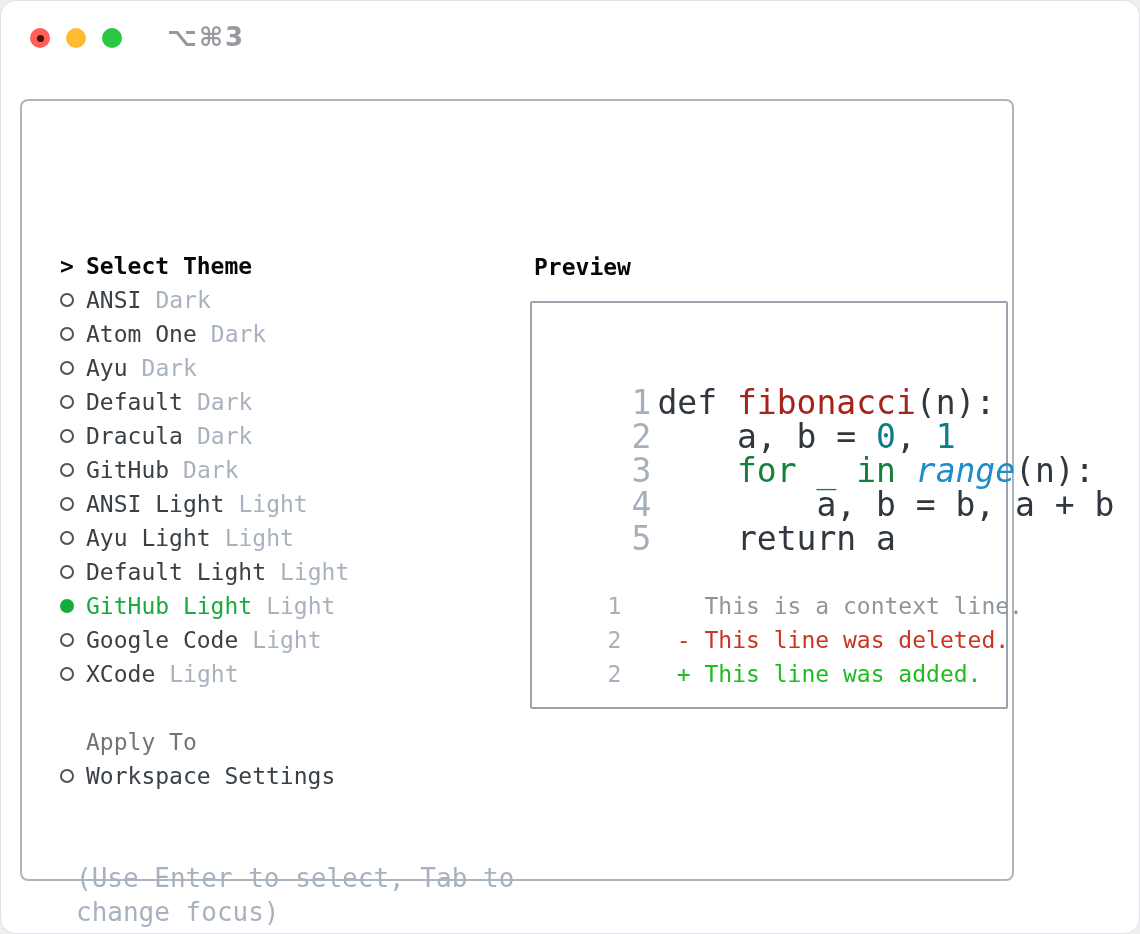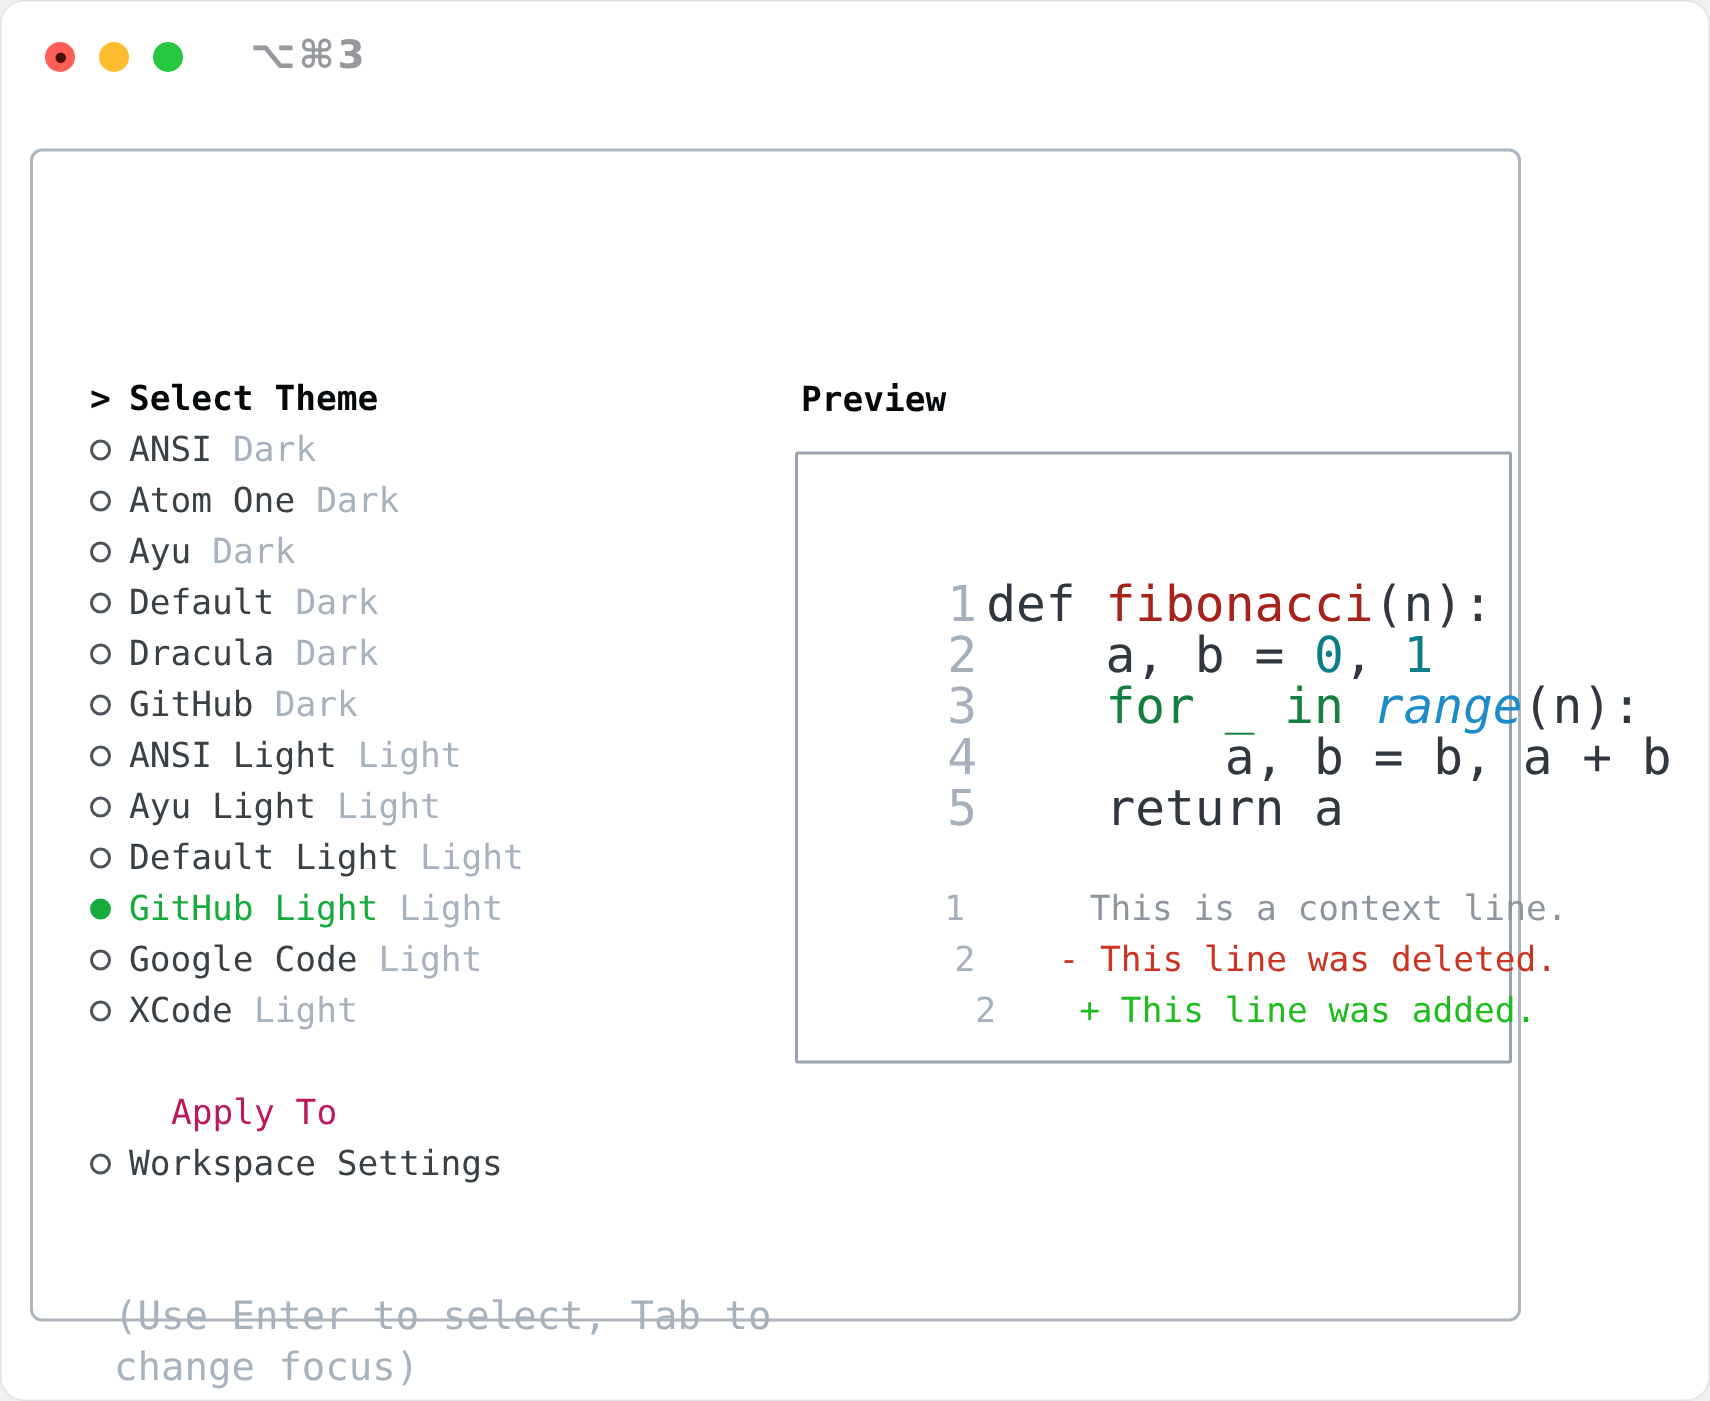--- a/index.html
+++ b/index.html
@@ -41,39 +41,39 @@
   .hdr-prefix{display:inline-block;width:26px;font-weight:bold;color:#05080a;}
   .hdr-text{font-weight:bold;color:#05080a;}
   .marker{
     width:14px;height:14px;border-radius:50%;
     border:2px solid #4d545c;box-sizing:border-box;
     margin-right:12px;flex:0 0 14px;
   }
   .tname{color:#394046;}
   .tvariant{color:#a8b2be;margin-left:14px;}
   .spacer{height:34px;}
-  .applyhdr{padding-left:92px;color:#be185d;}
+  .applyhdr{padding-left:64px;color:#737373;}
   .hint{
     position:absolute;left:54px;top:760px;width:440px;
     font-size:26px;line-height:34px;color:#a8b2be;
   }
   
   .preview-hdr{
     position:absolute;left:512px;top:149px;height:34px;line-height:34px;
     font-size:23px;font-weight:bold;color:#05080a;
   }
   .preview-box{
     position:absolute;left:508px;top:200px;width:478px;height:408px;
     border:2px solid #9aa3ad;border-radius:2px;box-sizing:border-box;
     background:#ffffff;
   }
   .code-block{position:absolute;left:530px;top:251px;}
   .cline{height:34px;line-height:34px;font-size:33px;white-space:pre;}
   .cline .lnum{display:inline-block;width:17px;margin-right:9px;color:#a6b0bc;}
-  .diff-block{position:absolute;left:552px;top:454px;text-align:center;}
+  .diff-block{position:absolute;left:530px;top:454px;}
   .dline{height:34px;line-height:34px;font-size:23px;white-space:pre;}
   .dline .lnum{display:inline-block;width:14px;color:#a6b0bc;}
 </style>
 </head>
 <body>
 
 <div class="window">
 
   <button class="tl tl-close" style="background: rgb(255, 95, 87);"></button>
   <button class="tl tl-min" style="background: rgb(254, 188, 46);"></button>

